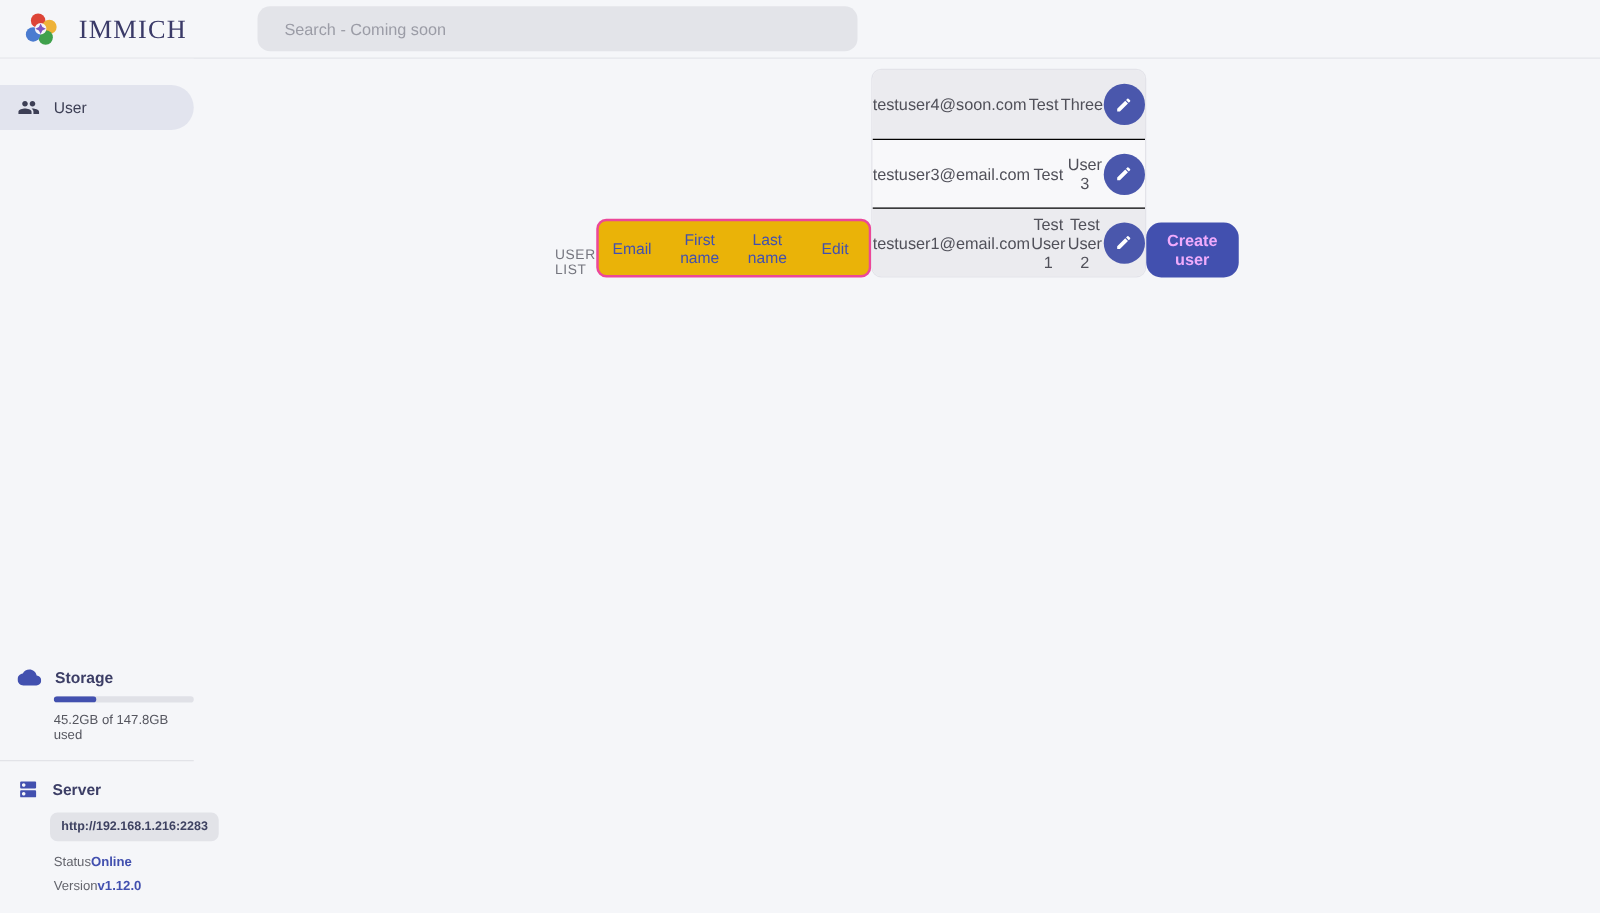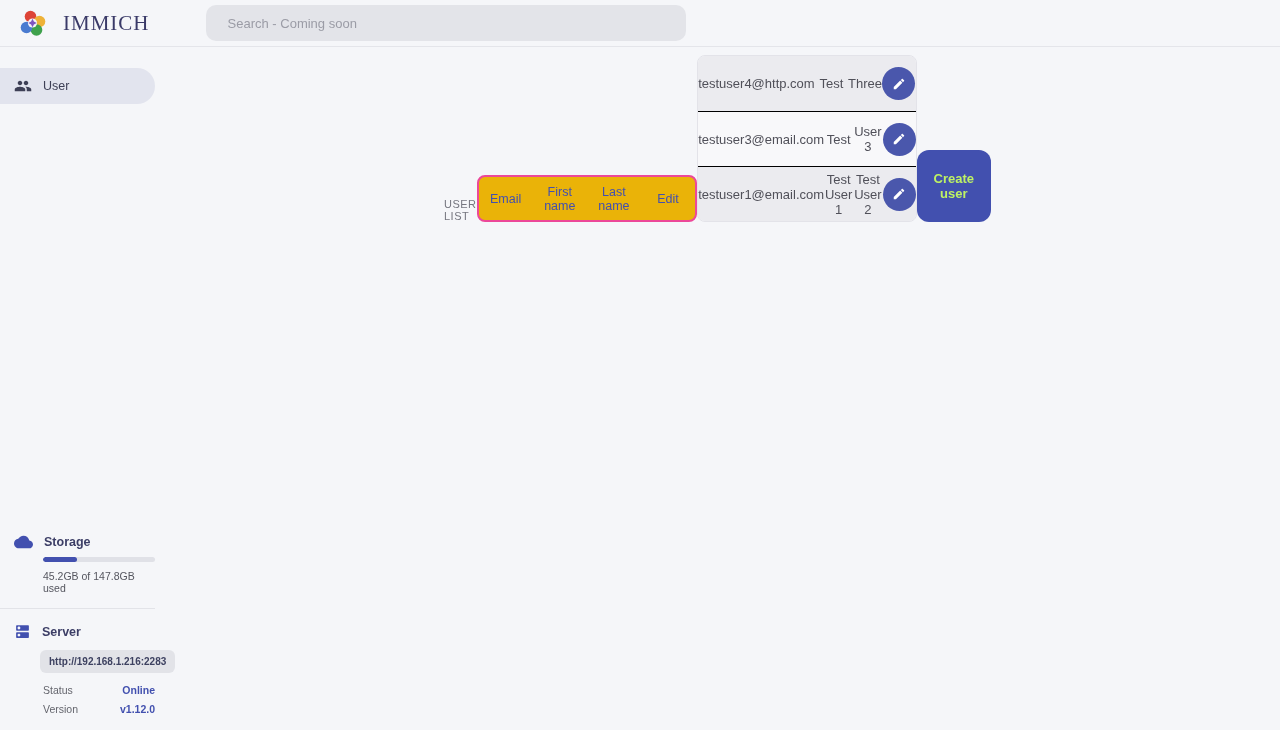--- a/index.html
+++ b/index.html
@@ -92,21 +92,21 @@
   }
   .url-pill{
     margin:10px 0 0 40px;
     display:inline-block;
     background:#e2e3e8;border-radius:6px;
     padding:6px 9px;
     font-size:10px;font-weight:700;color:#3e4261;
   }
   .kv-row{
     margin:11px 0 0 43px;width:112px;
-    display:flex;justify-content:space-between;align-items:center;
+    display:flex;align-items:center;
   }
   .kv-row + .kv-row{margin-top:7px;}
   .kv-label{font-size:10.5px;color:#64656d;}
   .kv-value{font-size:10.5px;font-weight:700;color:var(--primary);}
   
   .main{flex:1;display:flex;flex-direction:column;}
   .page-title-bar{
     height:59px;
     display:flex;align-items:center;
     padding-left:23px;
@@ -144,23 +144,23 @@
   .trow + .trow{border-top:1px solid #000000;}
   .td{text-align:center;font-size:13px;color:#505059;}
   .td-edit{display:flex;justify-content:center;}
   .edit-btn{
     width:33px;height:33px;border-radius:50%;
     background:#4a57ac;border:none;cursor:pointer;
     display:flex;align-items:center;justify-content:center;
   }
   .create-btn{
     margin-top:24px;
-    background:var(--primary);color:#bef264;
+    background:var(--primary);color:#f0abfc;
     border:none;border-radius:12px;
-    padding:21px 17px;
+    padding:7px 17px;
     font-size:13px;font-weight:700;
     font-family:"Liberation Sans", sans-serif;
     cursor:pointer;
   }
   .icon{display:inline-flex;align-items:center;justify-content:center;}
 </style>
 </head>
 <body>
 
 <div class="header">
@@ -240,21 +240,21 @@
 
         <div class="thead">
           <div class="th">Email</div>
           <div class="th">First name</div>
           <div class="th">Last name</div>
           <div class="th">Edit</div>
         </div>
 
         <div class="tbody">
           <div class="trow">
-            <div class="td">testuser4@http.com</div>
+            <div class="td">testuser4@soon.com</div>
             <div class="td">Test</div>
             <div class="td">Three</div>
             <div class="td td-edit">
               <button class="edit-btn">
                 <span class="icon">
                   <svg width="14" height="14" viewBox="0 0 24 24" fill="#ffffff">
                     <path d="M3 17.25V21h3.75L17.81 9.94l-3.75-3.75L3 17.25zM20.71 7.04c.39-.39.39-1.02 0-1.41l-2.34-2.34c-.39-.39-1.02-.39-1.41 0l-1.83 1.83 3.75 3.75 1.83-1.83z"></path>
                   </svg>
                 </span>
               </button>

